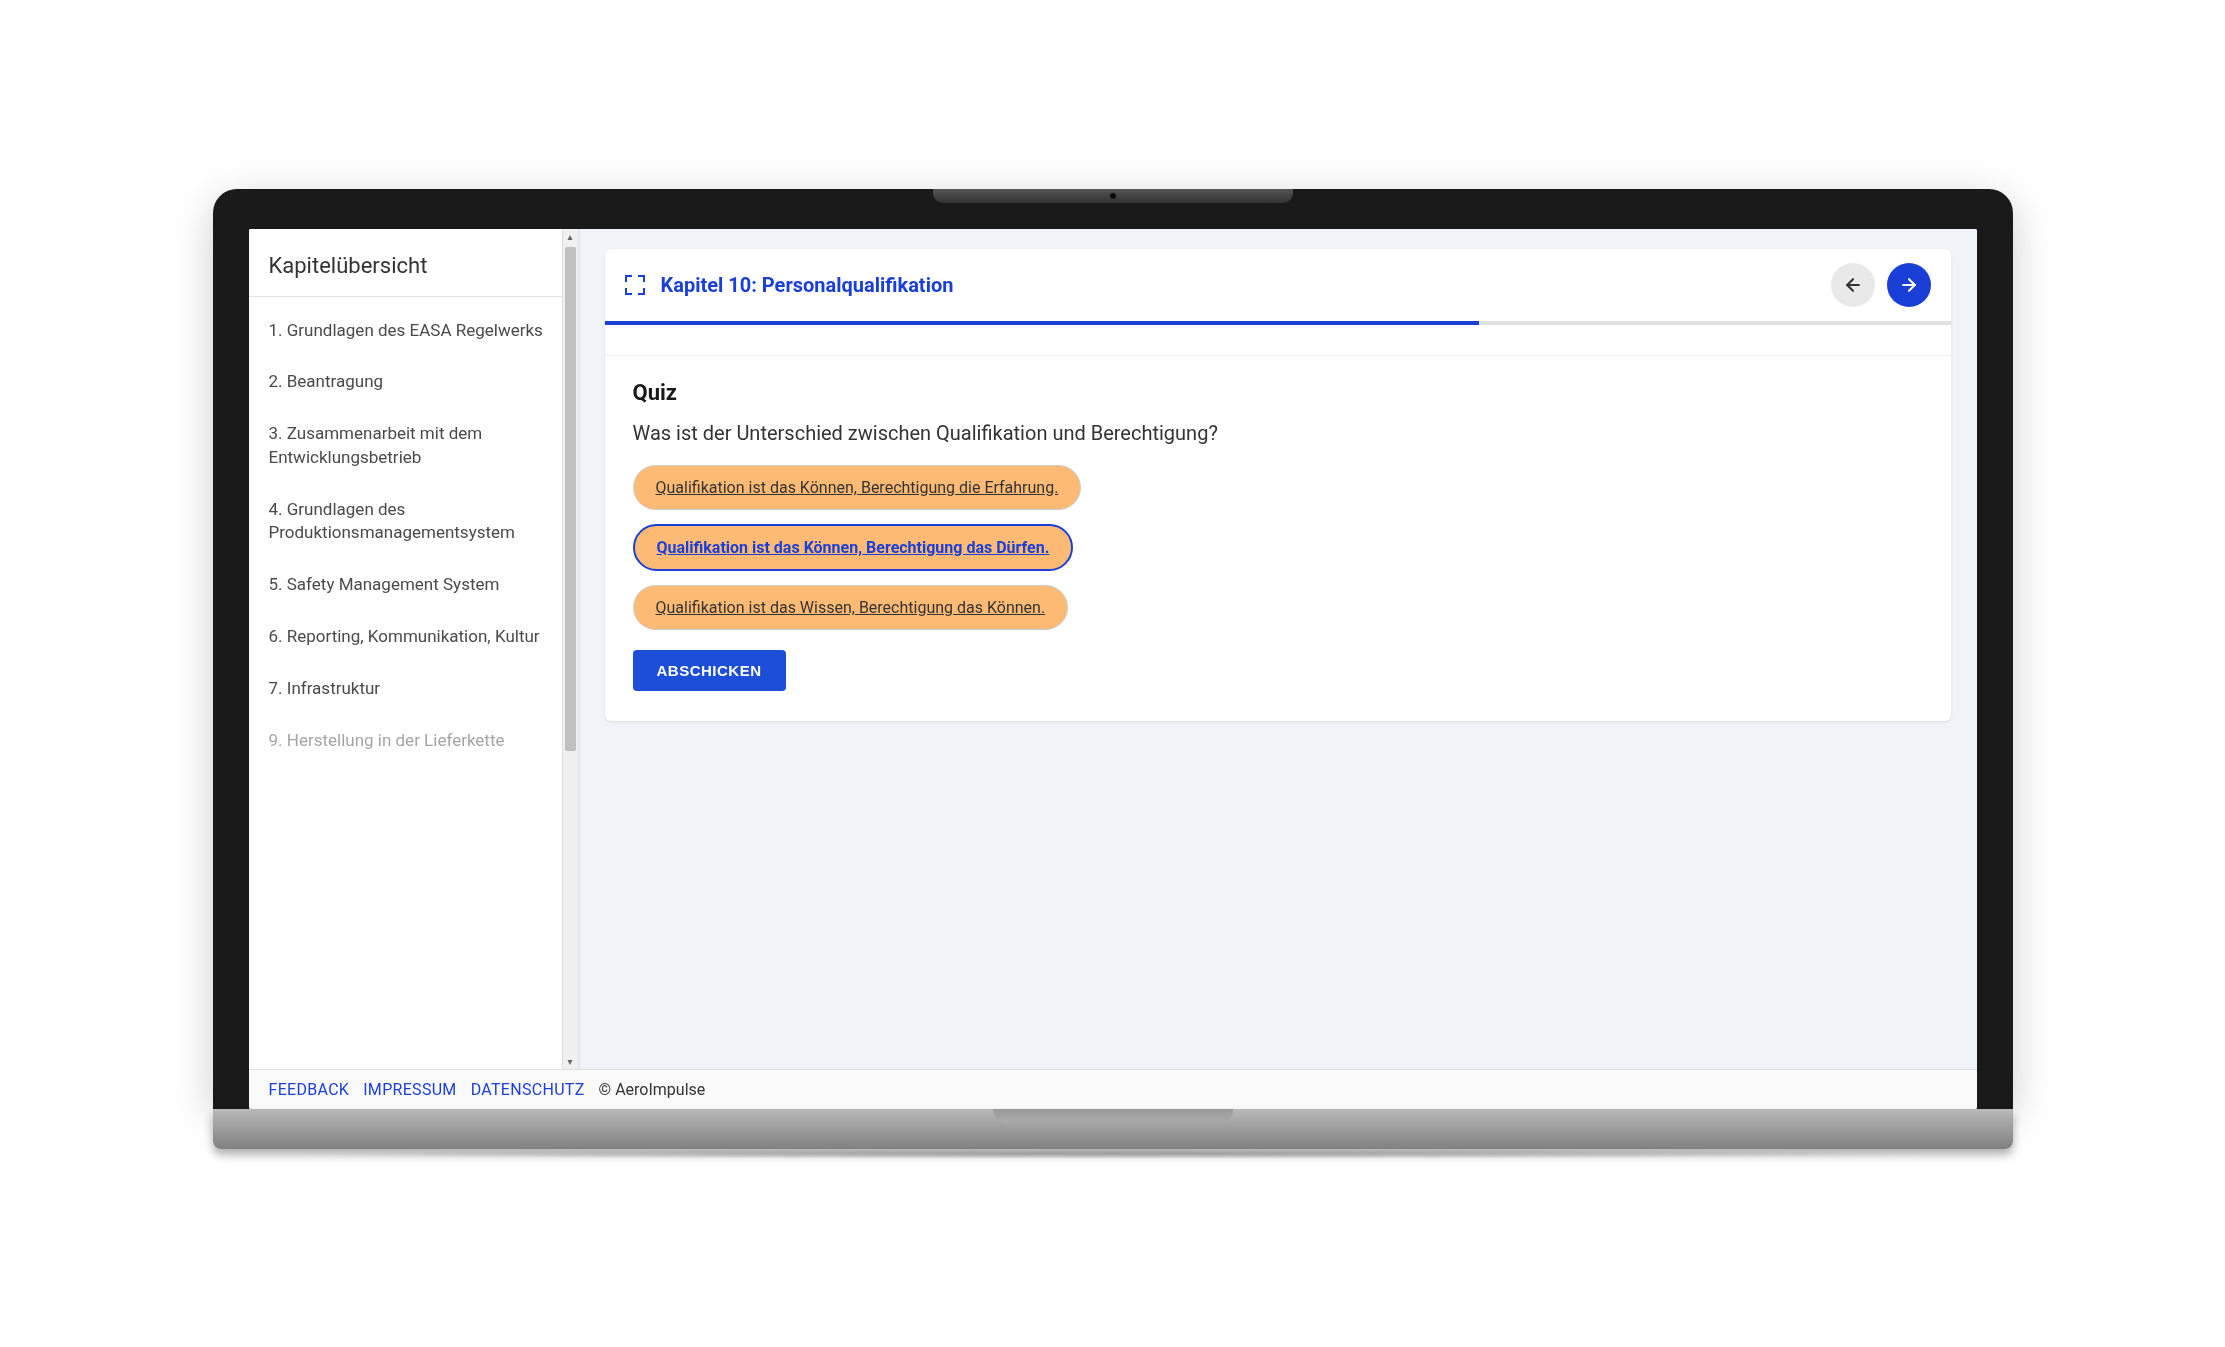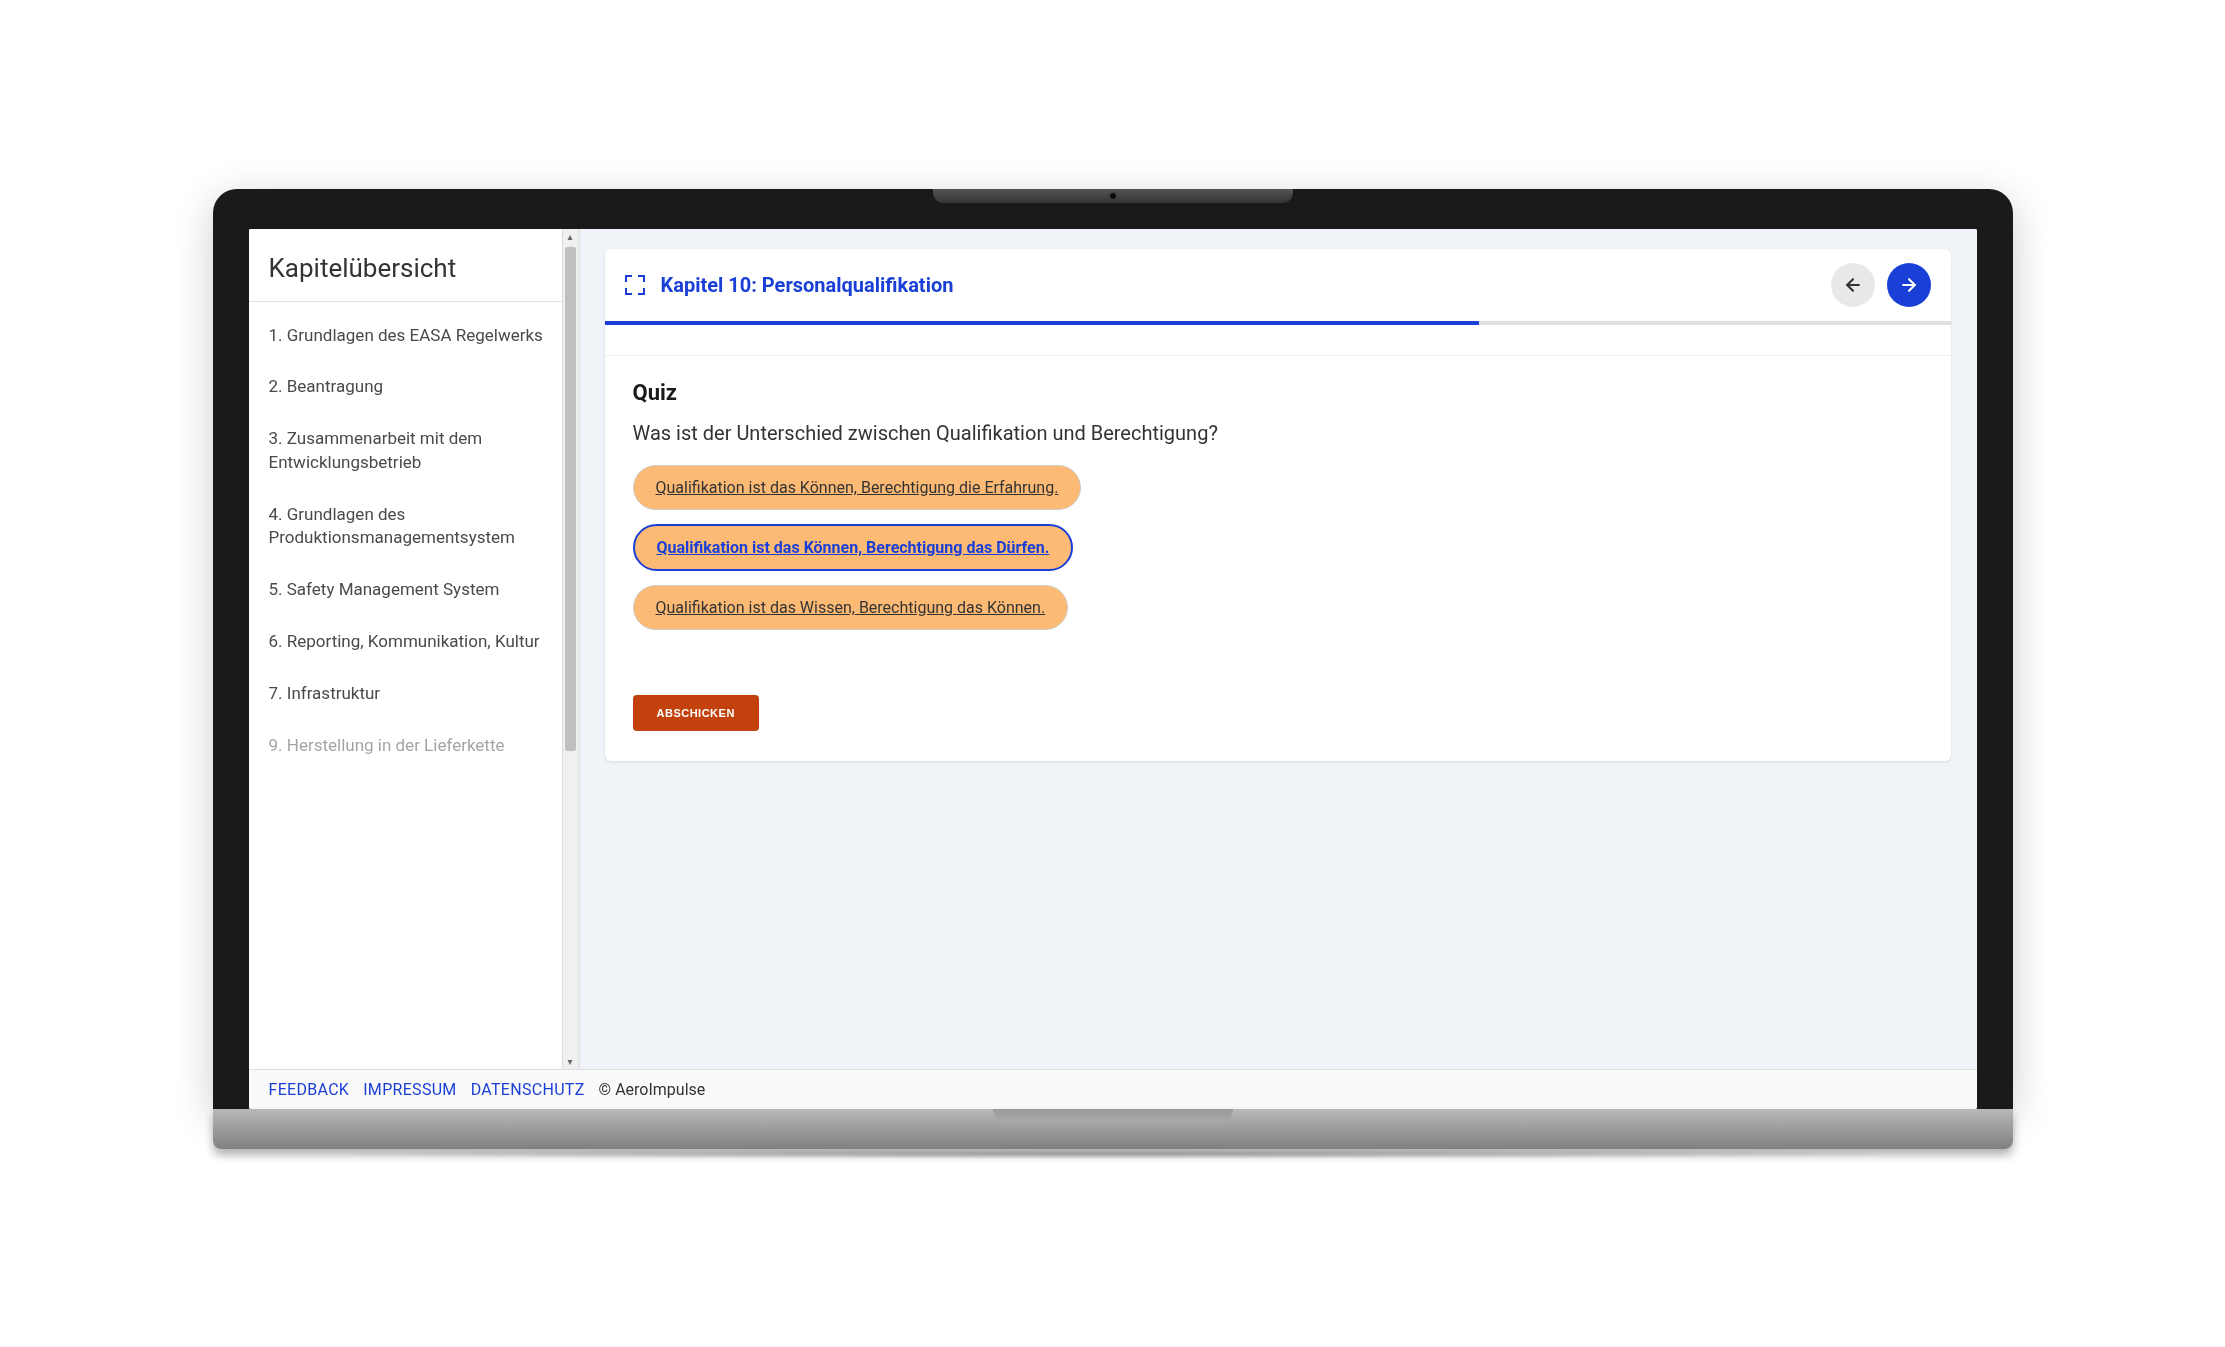--- a/index.html
+++ b/index.html
@@ -105,21 +105,21 @@
       position: relative;
       box-shadow: 1px 0 3px rgba(0,0,0,0.05);
     }
     
     .sidebar-header {
       padding: 24px 20px 18px 20px;
       border-bottom: 1px solid #e0e0e0;
     }
     
     .sidebar-title {
-      font-size: 26px;
+      font-size: 22px;
       font-weight: 400;
       color: #333;
     }
     
     .sidebar-list {
       flex: 1;
       overflow-y: auto;
       padding: 8px 0;
     }
     
@@ -294,30 +294,29 @@
       text-decoration: underline;
     }
     
     .quiz-option.selected {
       border: 2px solid #1a3fd6;
       color: #1a3fd6;
       font-weight: 700;
     }
     
     .submit-btn {
-      background: #c2410c;
+      background: #1d4ed8;
       color: #fff;
       border: none;
       padding: 12px 24px;
-      font-size: 11px;
+      font-size: 15px;
       font-weight: 600;
       letter-spacing: 0.5px;
       border-radius: 4px;
       cursor: pointer;
-      margin-top: 45px;
     }
     
     .footer {
       margin-top: auto;
       padding: 10px 20px;
       display: flex;
       align-items: center;
       gap: 14px;
       font-size: 16px;
       border-top: 1px solid #e0e0e0;

